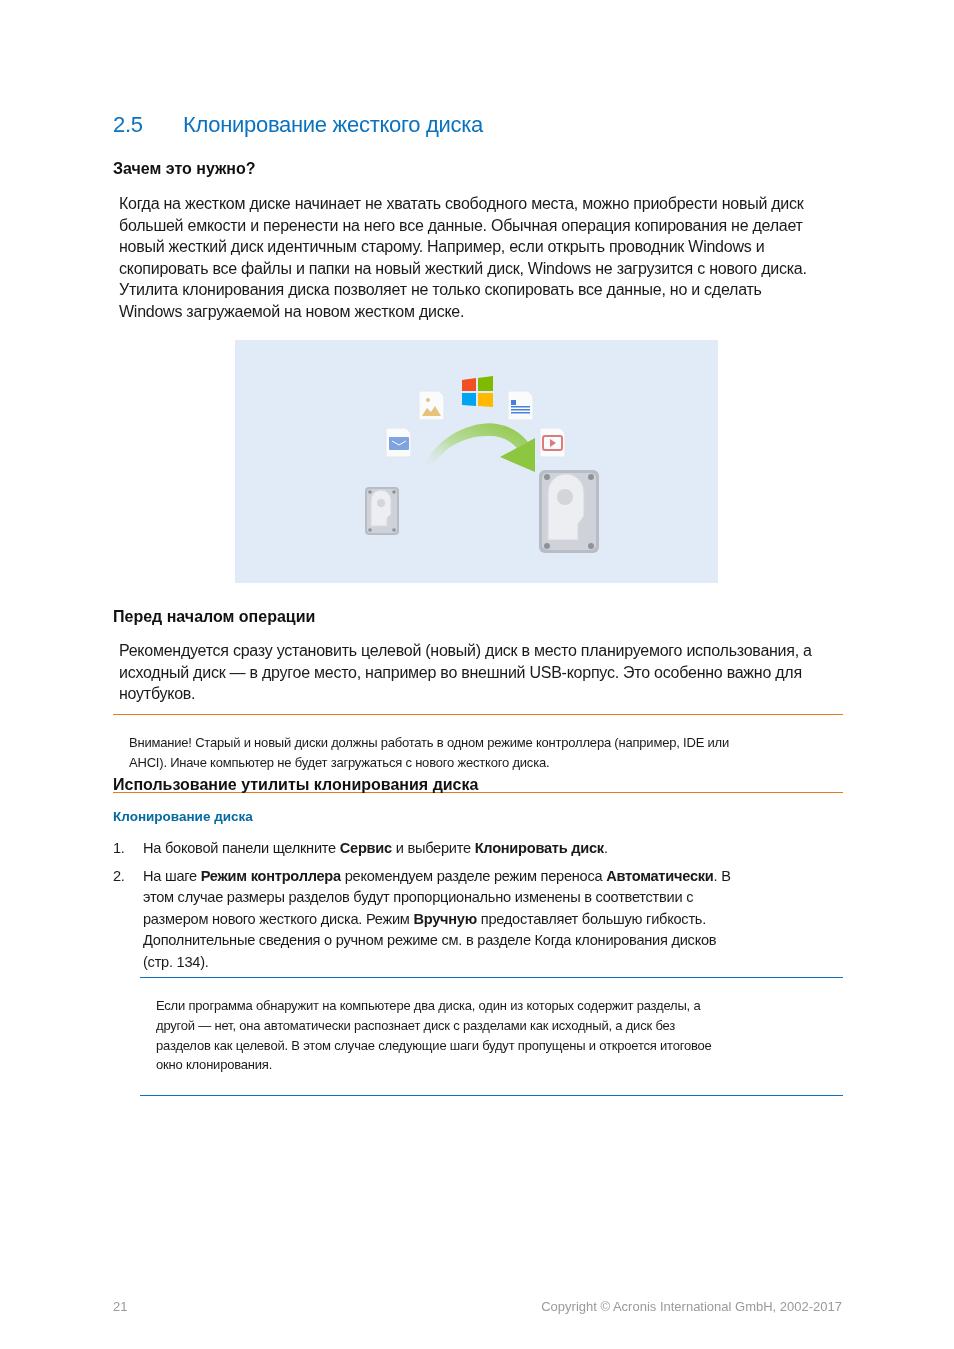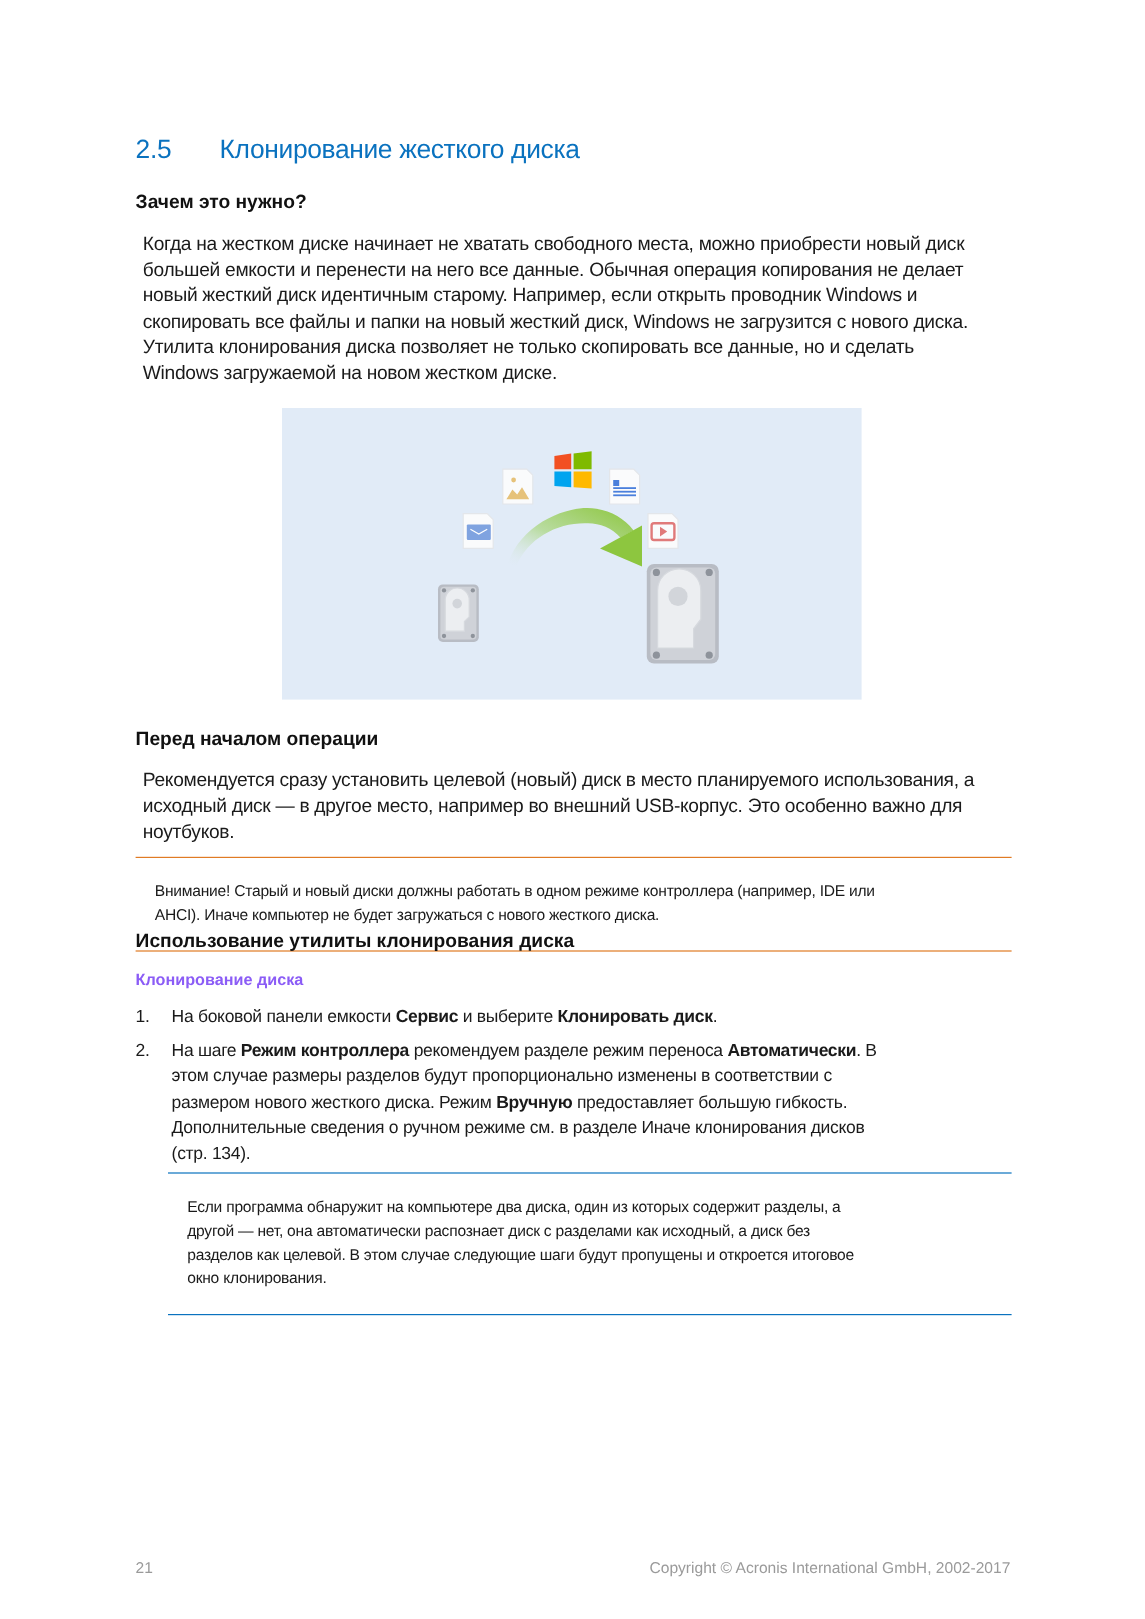--- a/index.html
+++ b/index.html
@@ -3,21 +3,21 @@
 <meta charset="utf-8">
 <style>
   html, body { margin: 0; padding: 0; background: #ffffff; }
   body { width: 954px; height: 1349px; position: relative; overflow: hidden;
          font-family: "Liberation Sans", "DejaVu Sans", sans-serif; color: #1a1a1a; }
   .page { position: absolute; left: 0; top: 0; width: 954px; height: 1349px; }
   .title { position: absolute; left: 113px; top: 112px; font-size: 22px; color: #0a72bf;
            font-weight: normal; margin: 0; letter-spacing: -0.3px; white-space: nowrap; }
   .title .num { display: inline-block; width: 70px; }
   .h3 { position: absolute; left: 113px; margin: 0; font-size: 16px; font-weight: bold; color: #111; white-space: nowrap; }
-  .h4 { position: absolute; left: 113px; margin: 0; font-size: 13.5px; font-weight: bold; color: #8b5cf6; white-space: nowrap; }
+  .h4 { position: absolute; left: 113px; margin: 0; font-size: 13.5px; font-weight: bold; color: #0369a1; white-space: nowrap; }
   .para { position: absolute; left: 119px; width: 730px; font-size: 16px; line-height: 21.6px; margin: 0;
           letter-spacing: -0.25px; }
   .para span.line { display: block; white-space: nowrap; }
   .figure { position: absolute; left: 235px; top: 340px; width: 483px; height: 243px; background: #e1ebf7; }
   .note-orange { position: absolute; left: 113px; top: 714px; width: 730px; border-top: 1.5px solid #e07b24;
                  border-bottom: 1.5px solid #e07b24; padding: 2px 0 3px 0; }
   .note-blue { position: absolute; left: 140px; top: 977px; width: 703px; border-top: 1.5px solid #0a72bf;
                border-bottom: 1.5px solid #0a72bf; padding: 2px 0 4px 0; }
   .note-text { font-size: 13px; line-height: 19.8px; margin: 16px; letter-spacing: -0.2px; }
   .note-text span.line { display: block; white-space: nowrap; }
@@ -138,28 +138,28 @@
     </p>
   </div>
 
   <h3 class="h3" style="top:776px;">Использование утилиты клонирования диска</h3>
 
   <h4 class="h4" style="top:809px;">Клонирование диска</h4>
 
   <ol class="list" style="top:838px;">
     <li>
       <span class="marker">1.</span>
-      <span class="line"><span>На боковой панели емкости </span><b>Сервис</b><span> и выберите </span><b>Клонировать диск</b><span>.</span></span>
+      <span class="line"><span>На боковой панели щелкните </span><b>Сервис</b><span> и выберите </span><b>Клонировать диск</b><span>.</span></span>
     </li>
     <li style="margin-top:6px;">
       <span class="marker">2.</span>
       <span class="line"><span>На шаге </span><b>Режим контроллера</b><span> рекомендуем разделе режим переноса </span><b>Автоматически</b><span>. В</span></span>
       <span class="line">этом случае размеры разделов будут пропорционально изменены в соответствии с</span>
       <span class="line"><span>размером нового жесткого диска. Режим </span><b>Вручную</b><span> предоставляет большую гибкость.</span></span>
-      <span class="line">Дополнительные сведения о ручном режиме см. в разделе Иначе клонирования дисков</span>
+      <span class="line">Дополнительные сведения о ручном режиме см. в разделе Когда клонирования дисков</span>
       <span class="line">(стр. 134).</span>
     </li>
   </ol>
 
   <div class="note-blue">
     <p class="note-text">
       <span class="line">Если программа обнаружит на компьютере два диска, один из которых содержит разделы, а</span>
       <span class="line">другой — нет, она автоматически распознает диск с разделами как исходный, а диск без</span>
       <span class="line">разделов как целевой. В этом случае следующие шаги будут пропущены и откроется итоговое</span>
       <span class="line">окно клонирования.</span>

